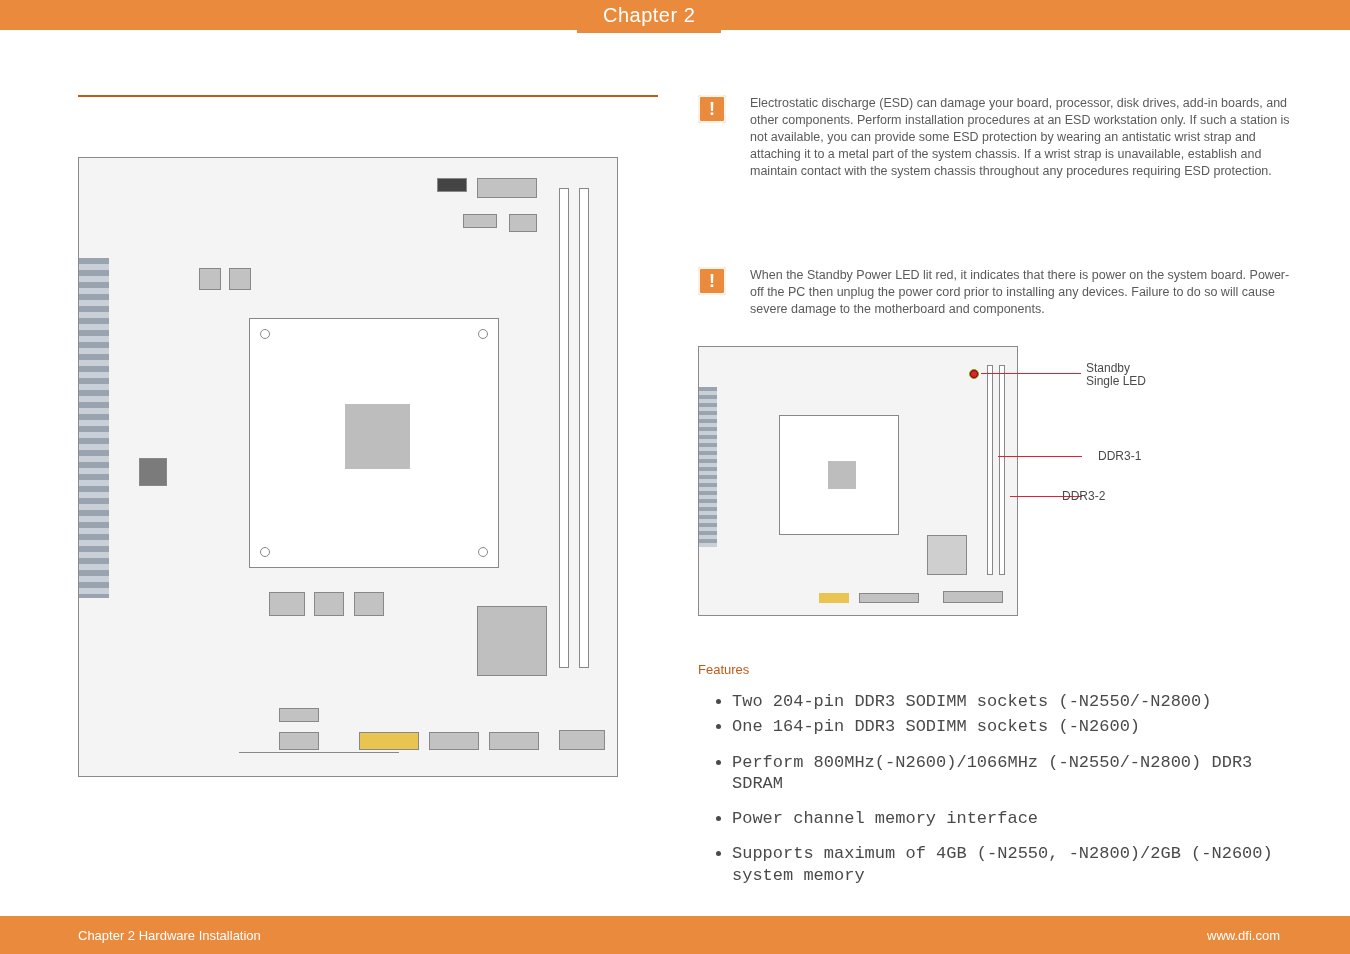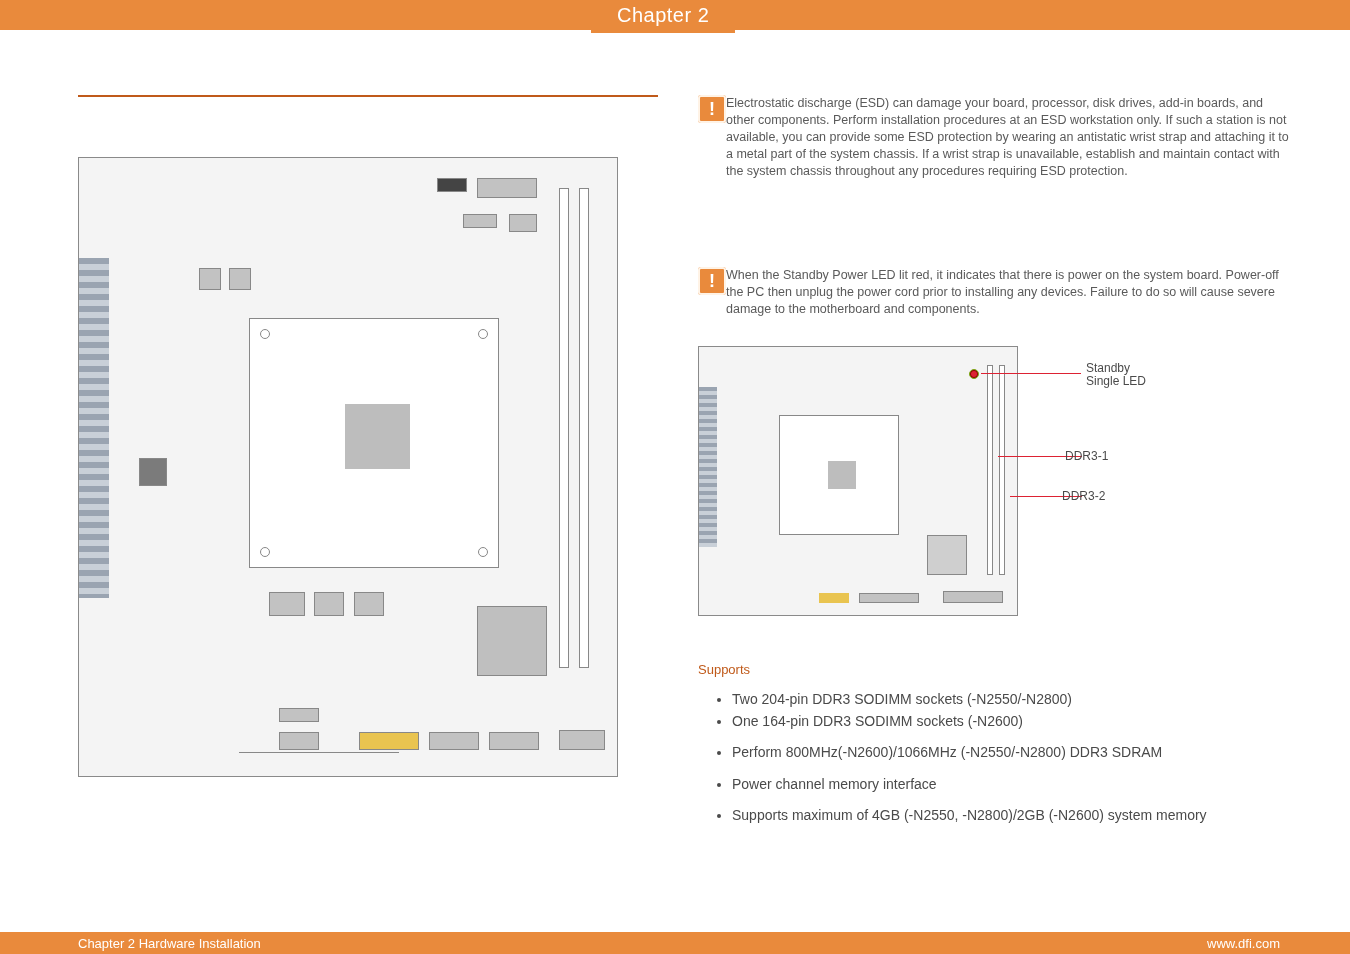--- a/index.html
+++ b/index.html
@@ -1,19 +1,19 @@
 <!DOCTYPE html>
 <html><head>
 <meta charset="utf-8">
 <style>
   * { box-sizing: border-box; margin: 0; padding: 0; }
   html, body { width: 1350px; height: 954px; font-family: Verdana, Geneva, sans-serif; background: #fff; color: #4a4a4a; }
   .page { position: relative; width: 1350px; height: 954px; }
   .top-band { position: absolute; top: 0; left: 0; right: 0; height: 30px; background: #e98a3c; }
-  .chapter-tab { position: absolute; top: 0; left: 591px; padding: 4px 26px 6px 26px; background: #e98a3c; color: #fff; font-size: 20px; letter-spacing: 0.5px; }
+  .chapter-tab { position: absolute; top: 0; left: 577px; padding: 4px 26px 6px 26px; background: #e98a3c; color: #fff; font-size: 20px; letter-spacing: 0.5px; }
   .content { position: absolute; top: 95px; left: 78px; right: 60px; bottom: 60px; }
   .columns { display: flex; gap: 40px; }
   .col-left { flex: 0 0 580px; position: relative; }
   .col-right { flex: 1 1 auto; }
   .rule { height: 2px; background: #c05a1a; width: 100%; margin-bottom: 60px; }
   
   .board-lg {
     position: relative; width: 540px; height: 620px; border: 1px solid #8a8a8a; background: #f4f4f4;
     overflow: hidden;
   }
@@ -23,21 +23,21 @@
   .board-lg .cpu .h1{top:10px;left:10px;} .board-lg .cpu .h2{top:10px;right:10px;}
   .board-lg .cpu .h3{bottom:10px;left:10px;} .board-lg .cpu .h4{bottom:10px;right:10px;}
   .board-lg .slot1 { position:absolute; top:30px; right:48px; width:10px; height:480px; background:#fff; border:1px solid #888; }
   .board-lg .slot2 { position:absolute; top:30px; right:28px; width:10px; height:480px; background:#fff; border:1px solid #888; }
   .board-lg .edge { position:absolute; left:0; top:100px; width:30px; height:340px; background: repeating-linear-gradient(#9aa4b1 0 6px,#c9d0d8 6px 12px); }
   .board-lg .chip { position:absolute; background:#c2c2c2; border:1px solid #888; }
   .board-lg .ylw { background:#e9c450; }
   .board-lg .blk { background:#444; }
 
   
-  .imp { display:flex; gap:0; margin-bottom: 28px; justify-content: space-between; }
+  .imp { display:flex; gap:24px; margin-bottom: 28px; justify-content: space-between; }
   .imp .icon {
     flex:0 0 28px; height:28px; border-radius:3px; background:#e98a3c;
     display:flex; align-items:center; justify-content:center; color:#fff; font-weight:bold; font-size:18px;
     box-shadow: inset 0 0 0 2px #fff3e6;
   }
   .imp .icon::before { content:"!"; }
   .imp p { font-size:12.5px; line-height:1.35; color:#5a5a5a; }
 
   
   .board-sm-wrap { position:relative; width:480px; height:290px; margin: 18px 0 26px 0; }
@@ -45,26 +45,26 @@
   .board-sm .cpu { position:absolute; top:68px; left:80px; width:120px; height:120px; border:1px solid #888; background:#fff; }
   .board-sm .cpu .die { position:absolute; top:45px; left:48px; width:28px; height:28px; background:#bdbdbd; }
   .board-sm .led { position:absolute; top:22px; right:38px; width:10px; height:10px; border-radius:50%; background:#d23; border:1px solid #7a1; box-shadow:0 0 0 1px #800 inset; }
   .board-sm .slot1 { position:absolute; top:18px; right:24px; width:6px; height:210px; background:#fff; border:1px solid #888; }
   .board-sm .slot2 { position:absolute; top:18px; right:12px; width:6px; height:210px; background:#fff; border:1px solid #888; }
   .leader { position:absolute; height:1px; background:#d23; }
   .label-sm { position:absolute; font-size:12px; color:#4a4a4a; white-space:nowrap; }
 
   
   .section-title { color:#c05a1a; font-size:13px; margin: 22px 0 14px 0; }
-  ul.features { list-style: disc; padding-left: 34px; font-size:14px; color:#4a4a4a; }
+  ul.features { list-style: disc; padding-left: 34px; font-size:17px; color:#4a4a4a;font-family:Liberation Mono, monospace; }
   ul.features li { margin-bottom: 4px; line-height:1.25; }
   ul.features .gap { margin-top:14px; }
 
   
-  .footer { position:absolute; left:0; right:0; bottom:0; height:22px; background:#e98a3c; color:#fff; font-size:13px; display:flex; align-items:center; justify-content:space-between; padding:0 70px 0 78px; }
+  .footer { position:absolute; left:0; right:0; bottom:0; height:38px; background:#e98a3c; color:#fff; font-size:13px; display:flex; align-items:center; justify-content:space-between; padding:0 70px 0 78px; }
 </style>
 </head>
 <body>
 
 <div class="page">
   <div class="top-band"></div>
   <div class="chapter-tab">Chapter 2</div>
 
   <div class="content">
     <div class="columns">
@@ -137,25 +137,25 @@
           </div>
 
           <div class="leader" style="top:27px; left:283px; width:100px;"></div>
           <div class="leader" style="top:110px; left:300px; width:84px;"></div>
           <div class="leader" style="top:150px; left:312px; width:72px;"></div>
 
           <div class="label-sm" style="top:16px; left:388px; line-height:1.05;">
             <span>Standby</span><br>
             <span>Single LED</span>
           </div>
-          <div class="label-sm" style="top:103px; left:367px;text-align:center;">DDR3-1</div>
+          <div class="label-sm" style="top:103px; left:400px;text-align:center;">DDR3-1</div>
           <div class="label-sm" style="top:143px; left:364px;">DDR3-2</div>
         </div>
 
-        <div class="section-title">Supports</div>
+        <div class="section-title">Features</div>
         <ul class="features">
           <li>Two 204-pin DDR3 SODIMM sockets (-N2550/-N2800)</li>
           <li>One 164-pin DDR3 SODIMM sockets (-N2600)</li>
           <li class="gap">Perform 800MHz(-N2600)/1066MHz (-N2550/-N2800) DDR3 SDRAM</li>
           <li class="gap">Power channel memory interface</li>
           <li class="gap">Supports maximum of 4GB (-N2550, -N2800)/2GB (-N2600) system memory</li>
         </ul>
 
       </div>
     </div>

